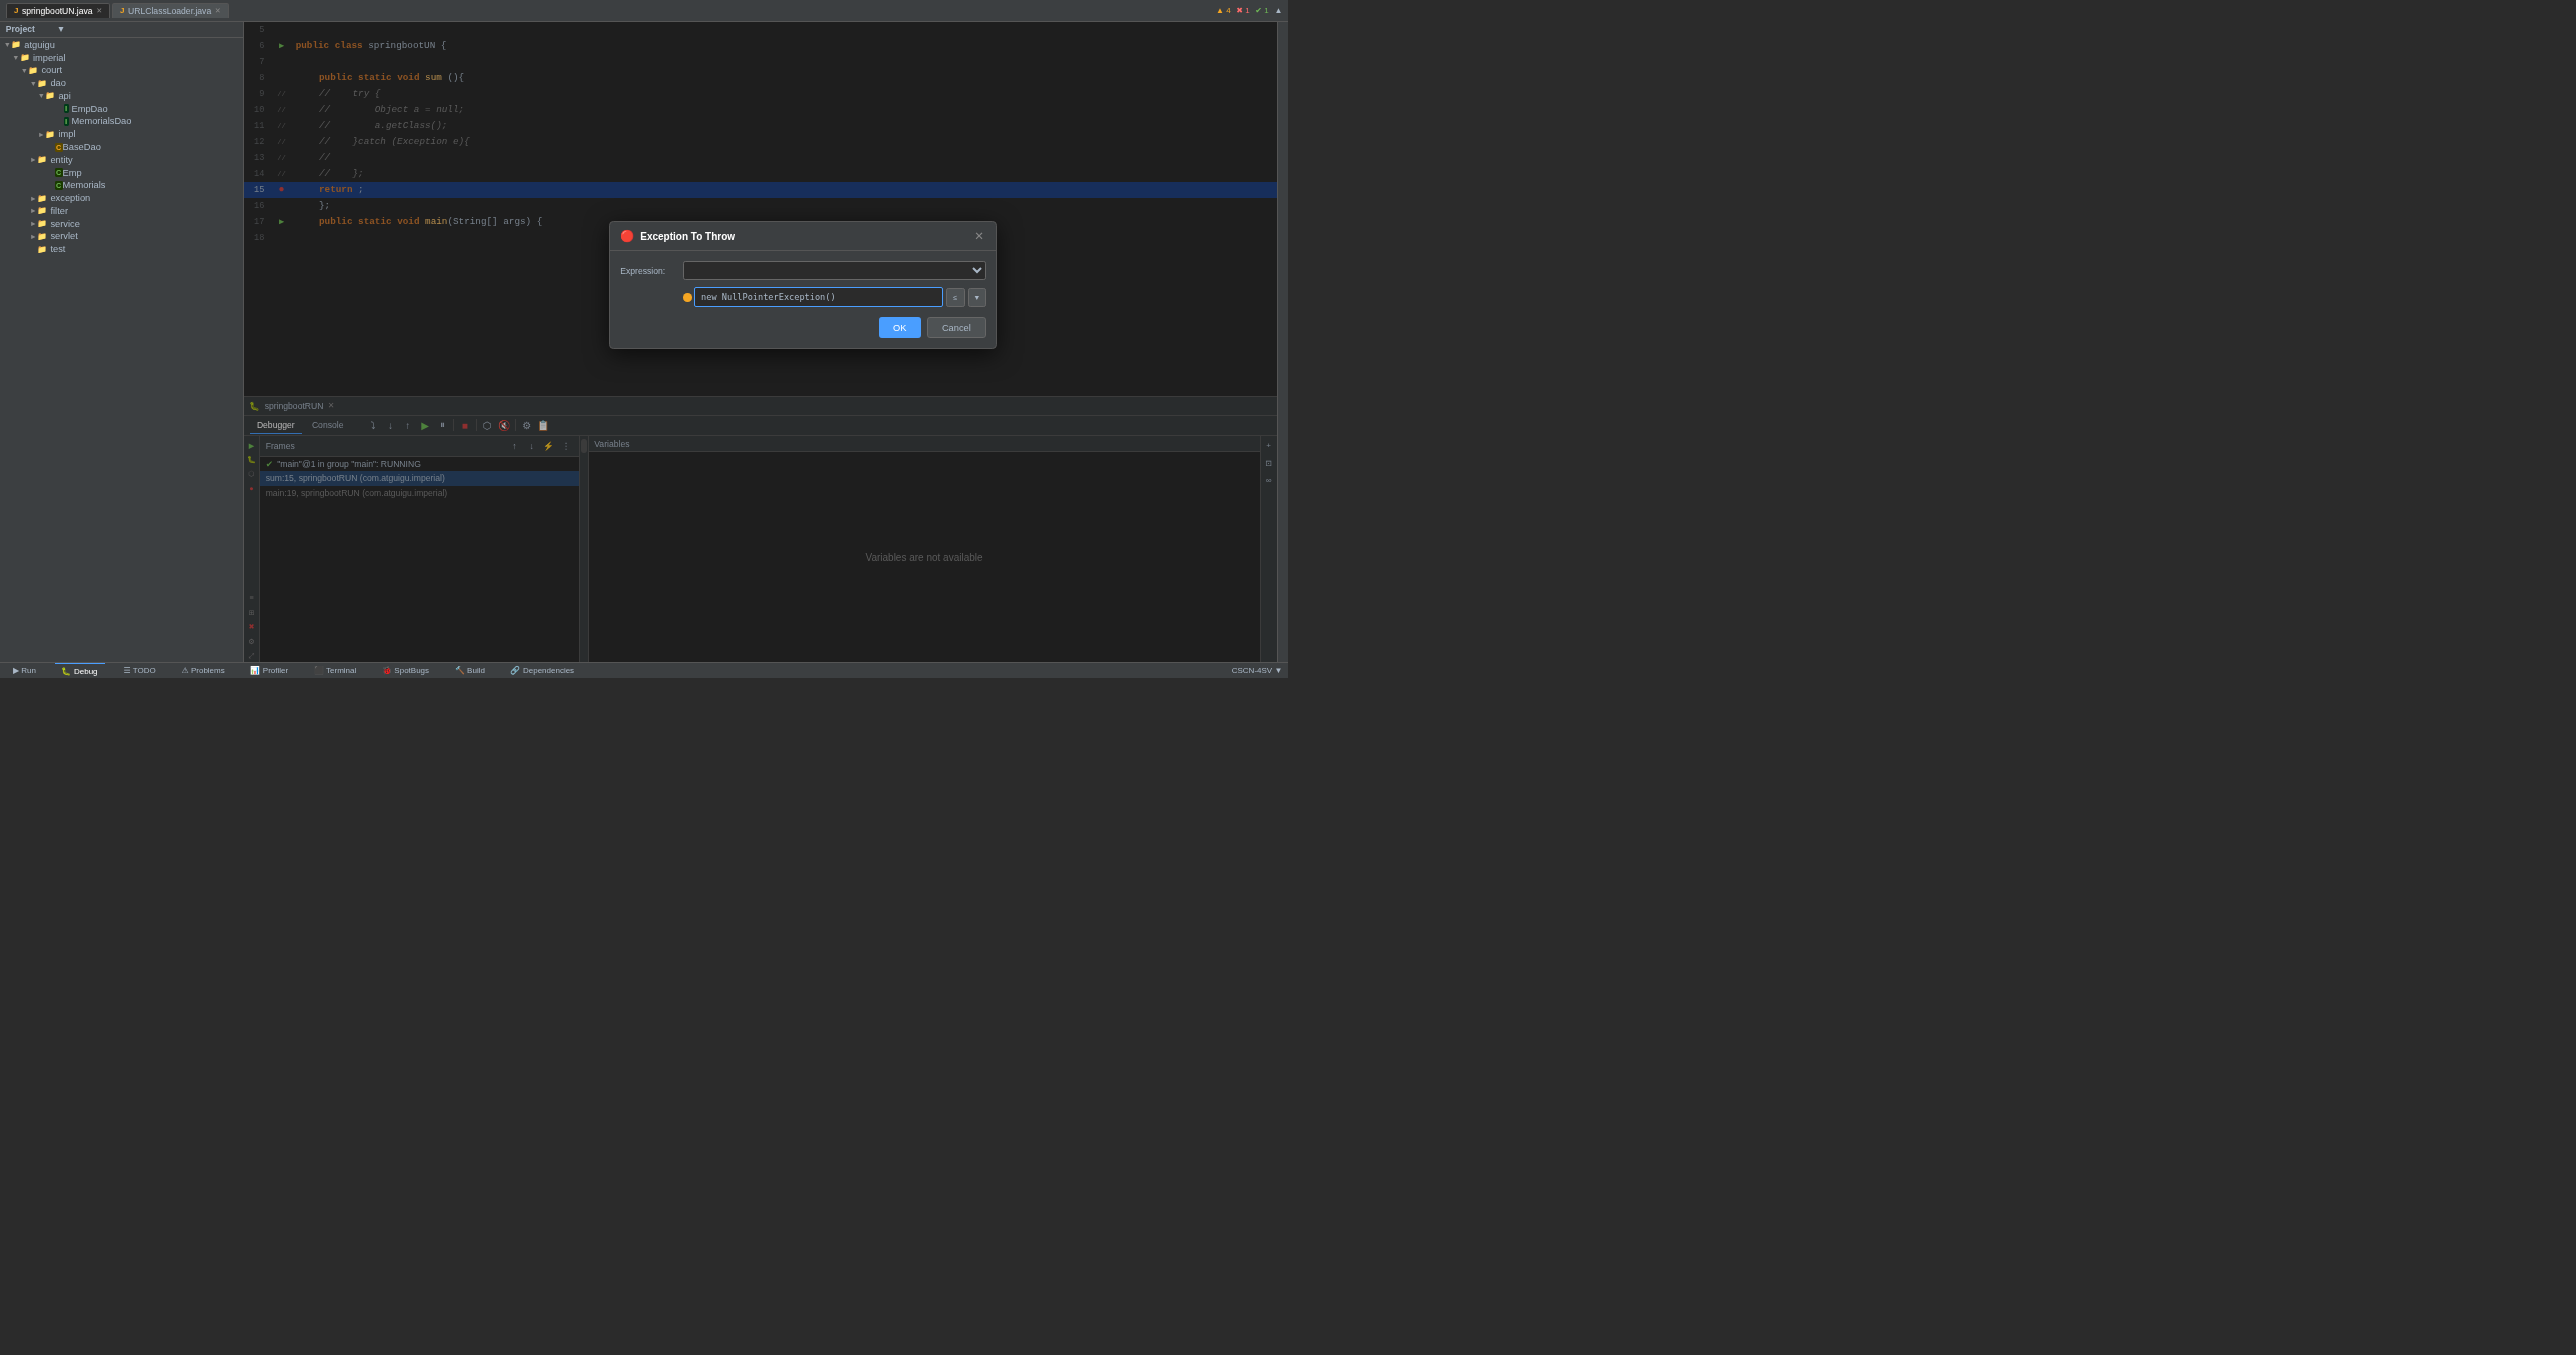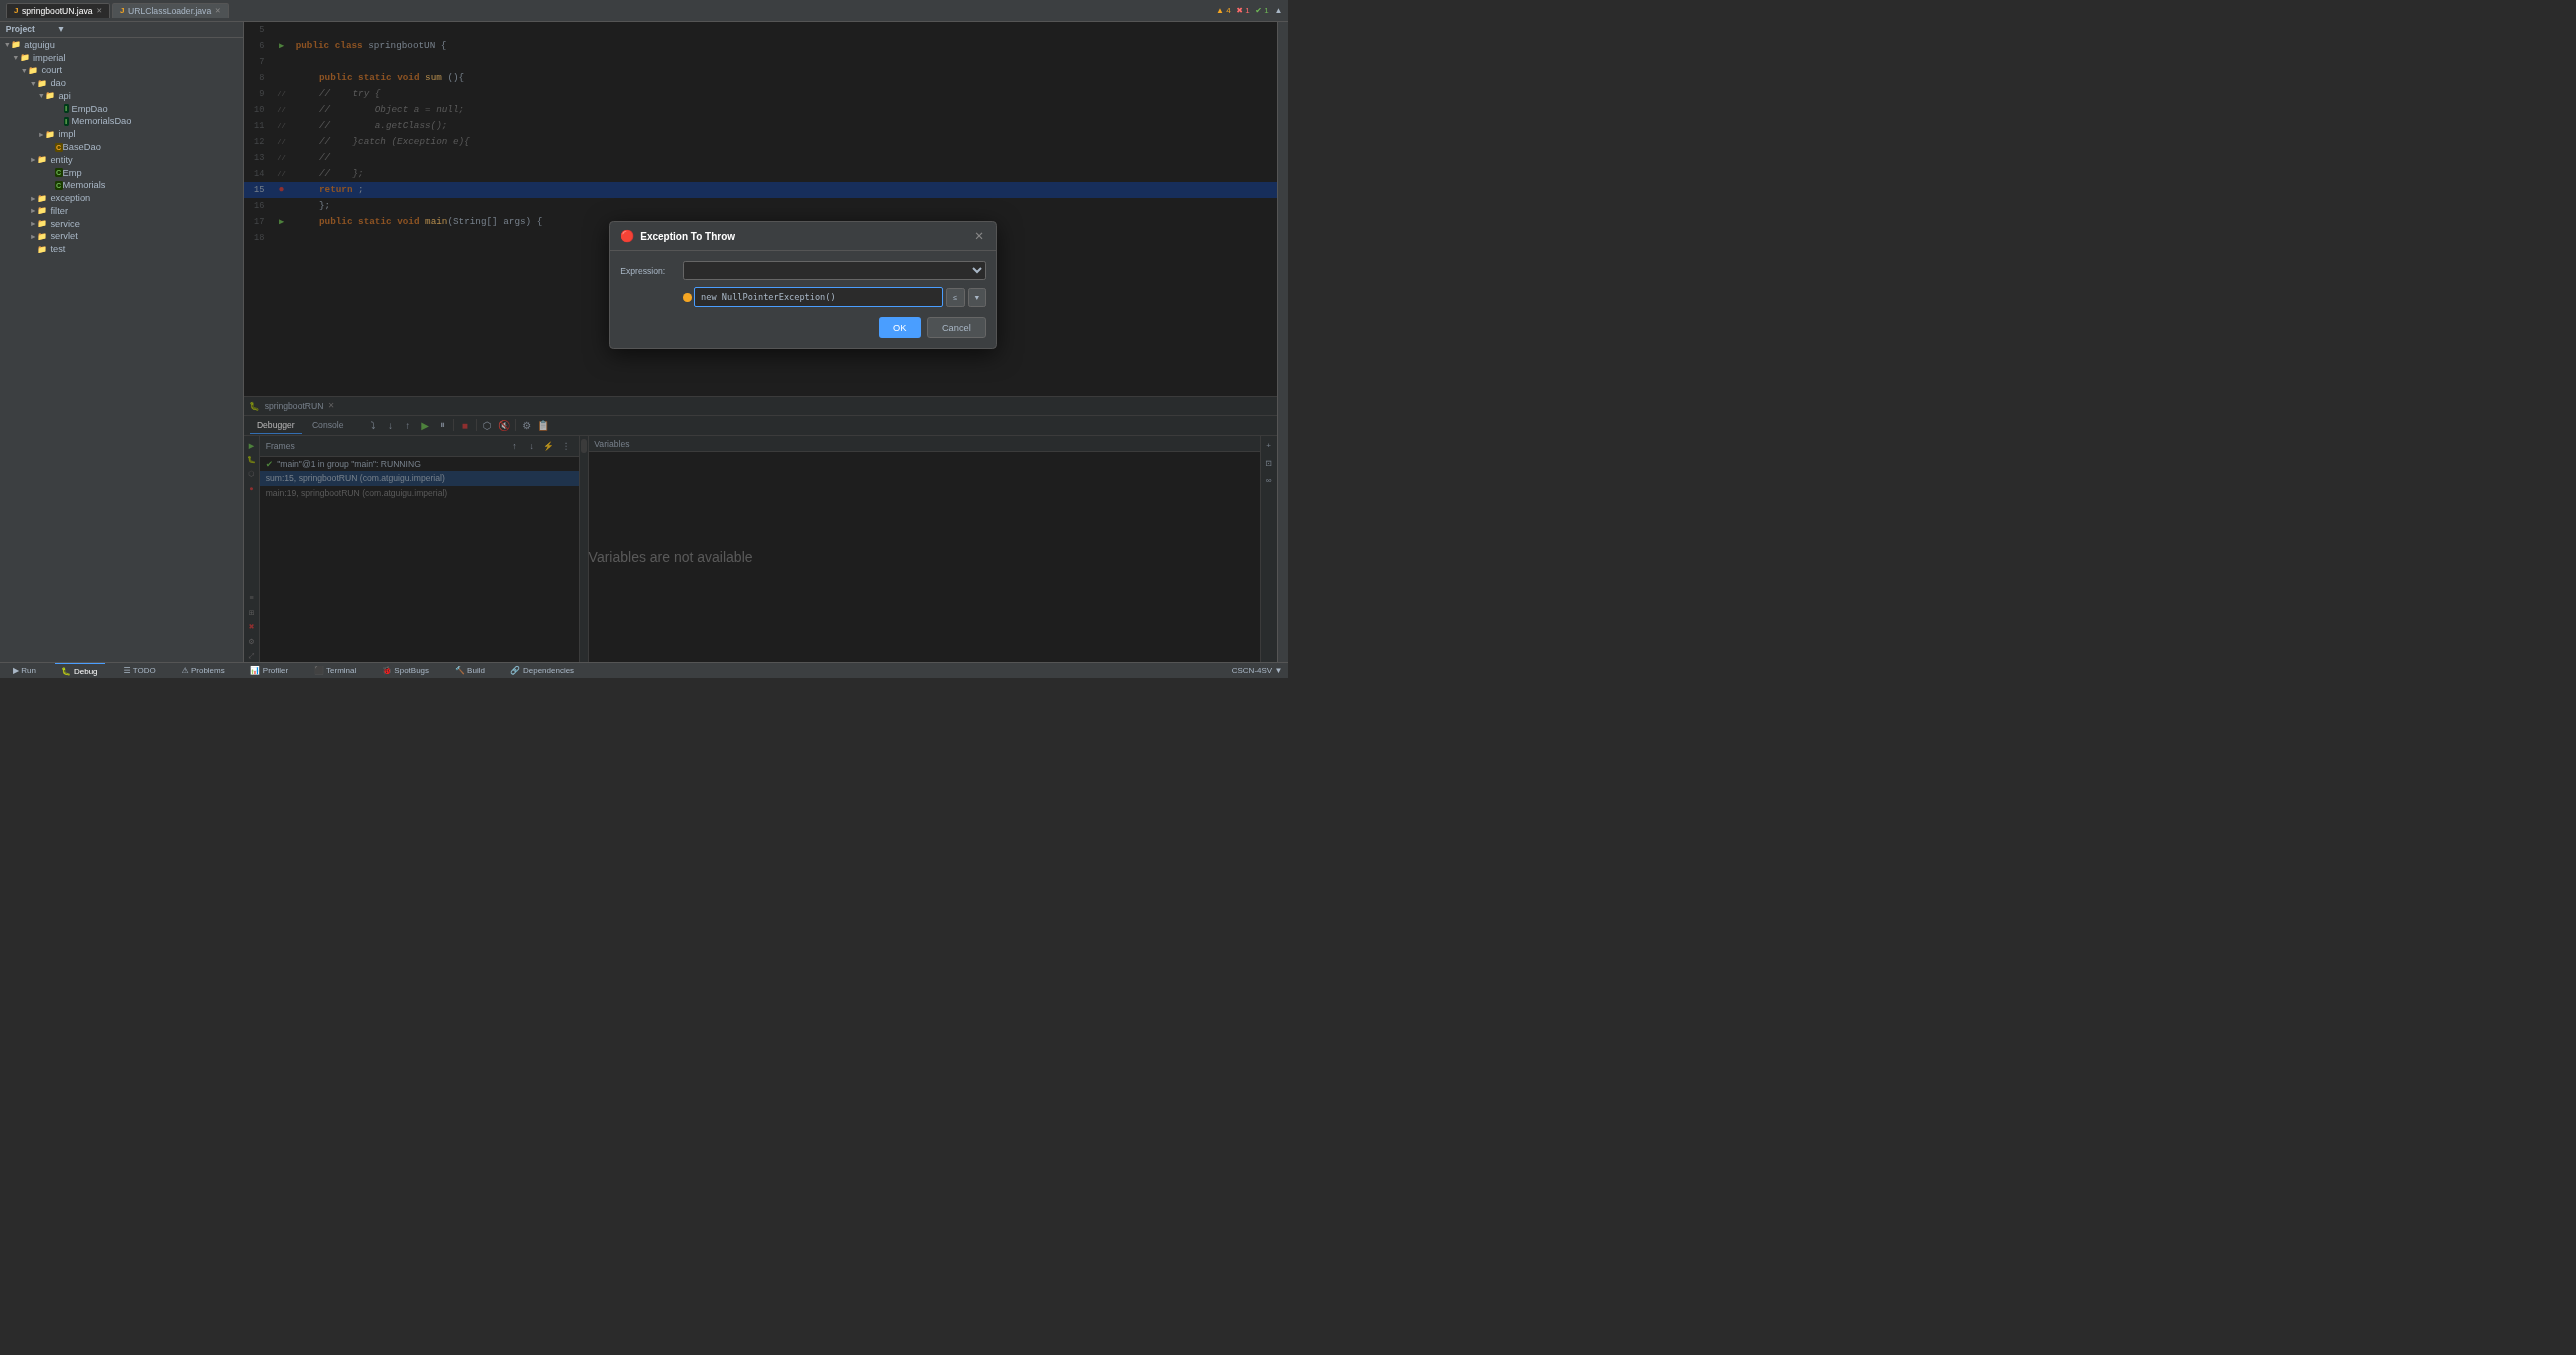--- a/index.html
+++ b/index.html
@@ -260,23 +260,23 @@
     
     .variables-panel {
       flex: 1;
       display: flex;
       flex-direction: column;
     }
     .vars-empty {
       flex: 1;
       display: flex;
       align-items: center;
-      justify-content: flex-start;
+      justify-content: center;
       color: #808080;
-      font-size: 14px;
+      font-size: 10px;
     }
     .vars-toolbar {
       display: flex;
       flex-direction: column;
       width: 17px;
       border-left: 0.7px solid #555;
       background: #3c3f41;
       align-items: center;
       padding-top: 2.9px;
       gap: 2.9px;

